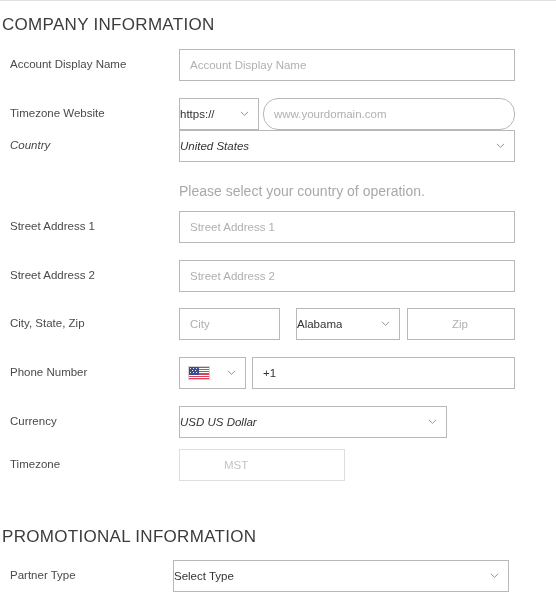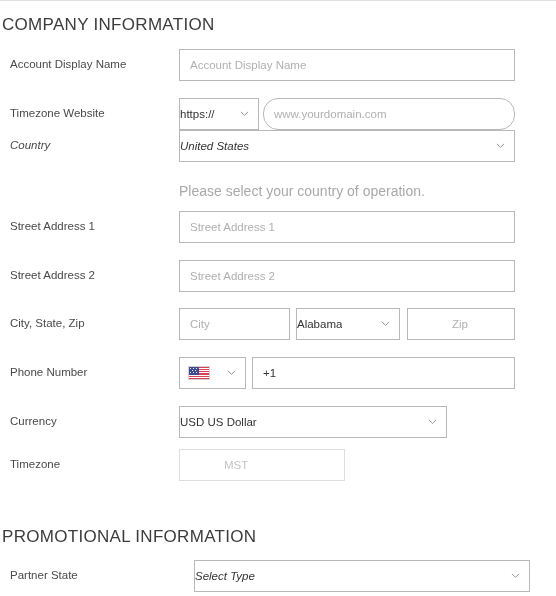--- a/index.html
+++ b/index.html
@@ -207,21 +207,21 @@
     <input class="control" type="text" style="left: 179px; width: 336px;" placeholder="Street Address 1">
   </div>
 
   <div class="row" style="top:259px;">
     <div class="field-label">Street Address 2</div>
     <input class="control" type="text" style="left: 179px; width: 336px;" placeholder="Street Address 2">
   </div>
 
   <div class="row" style="top:307px;">
     <div class="field-label">City, State, Zip</div>
-    <input class="control" type="text" style="left: 179px; width: 111px;" placeholder="City">
+    <input class="control" type="text" style="left: 179px; width: 101px;" placeholder="City">
     <div class="control select" style="left:296px; width:104px;">
       <span class="value">Alabama</span>
       <span class="chevron">
         <svg viewBox="0 0 10 10">
             <path d="M1 3.2 L5 7 L9 3.2" fill="none" stroke="#8a8a8a" stroke-width="1"></path>
           </svg>
       </span>
     </div>
     <input class="control" type="text" style="left: 407px; width: 108px; padding-left: 44px;" placeholder="Zip">
   </div>
@@ -237,40 +237,40 @@
         <svg viewBox="0 0 10 10">
             <path d="M1 3.2 L5 7 L9 3.2" fill="none" stroke="#8a8a8a" stroke-width="1"></path>
           </svg>
       </span>
     </div>
     <input class="control" type="text" style="left: 252px; width: 263px;" value="+1">
   </div>
 
   <div class="row" style="top:405px;">
     <div class="field-label">Currency</div>
-    <div class="control select" style="left:179px; width:268px;">
+    <div class="control select" style="left:179px; width:268px;font-style:italic;">
       <span class="value">USD US Dollar</span>
       <span class="chevron">
         <svg viewBox="0 0 10 10">
             <path d="M1 3.2 L5 7 L9 3.2" fill="none" stroke="#8a8a8a" stroke-width="1"></path>
           </svg>
       </span>
     </div>
   </div>
 
   <div class="row" style="top:448px;">
     <div class="field-label">Timezone</div>
     <input class="control muted" type="text" style="left: 179px; width: 166px;" placeholder="MST">
   </div>
 
   <div class="section-title" style="top:526px;">PROMOTIONAL INFORMATION</div>
 
   <div class="row" style="top:559px;">
-    <div class="field-label">Partner State</div>
-    <div class="control select" style="left:194px; width:336px;font-style:italic;">
+    <div class="field-label">Partner Type</div>
+    <div class="control select" style="left:173px; width:336px;">
       <span class="value">Select Type</span>
       <span class="chevron">
         <svg viewBox="0 0 10 10">
             <path d="M1 3.2 L5 7 L9 3.2" fill="none" stroke="#8a8a8a" stroke-width="1"></path>
           </svg>
       </span>
     </div>
   </div>
 
 </div>

